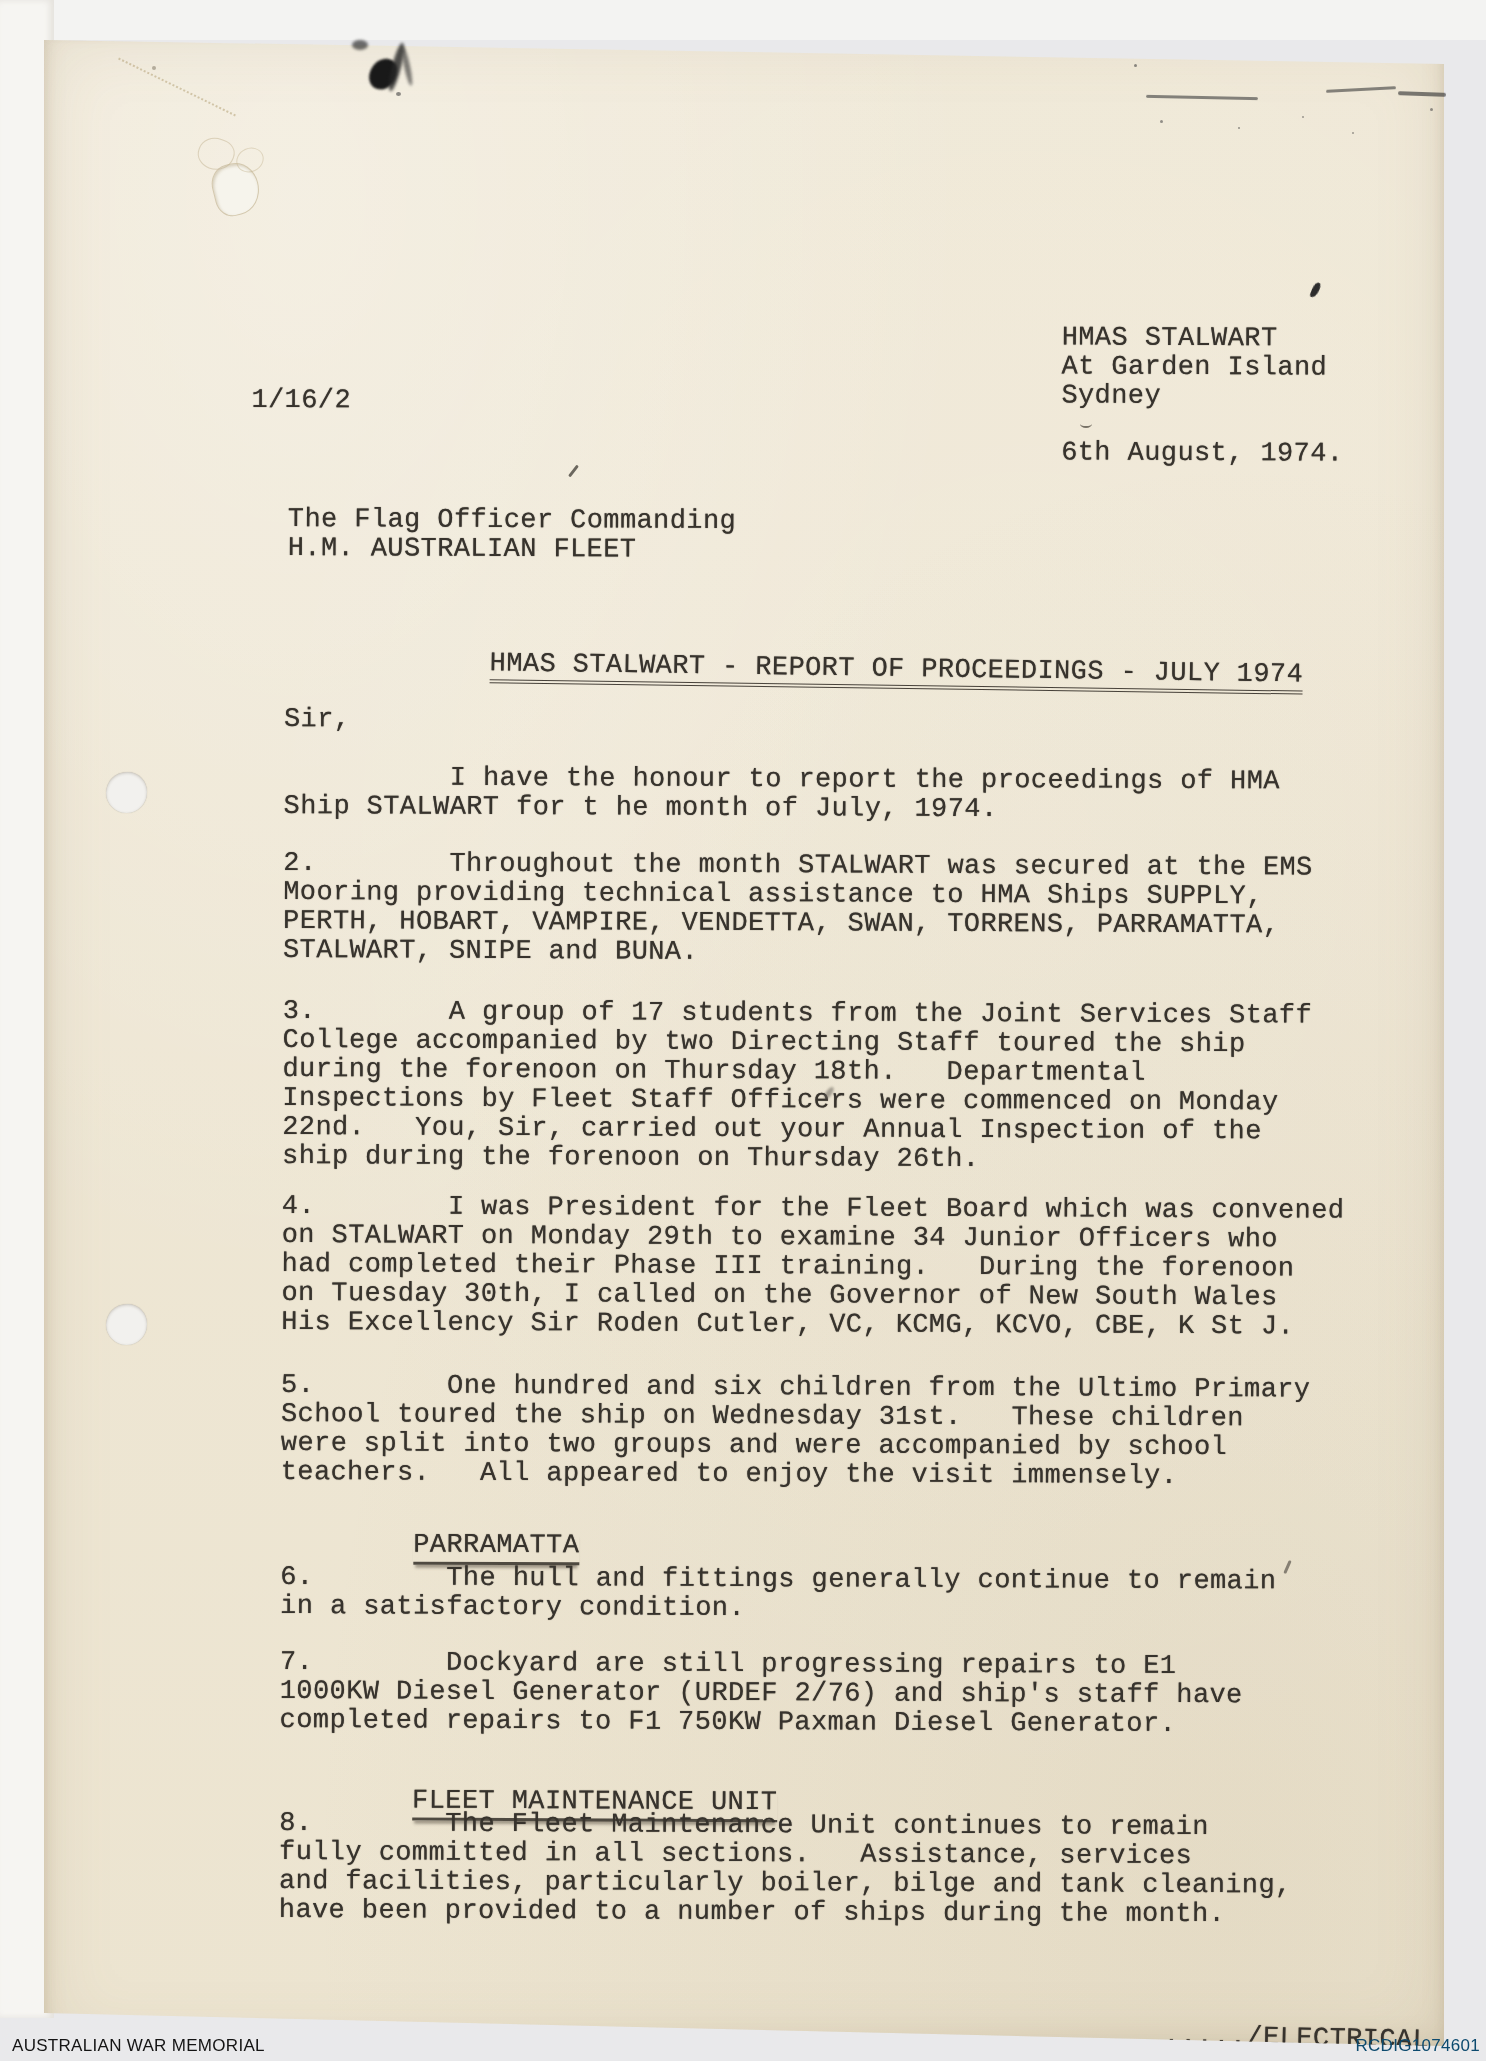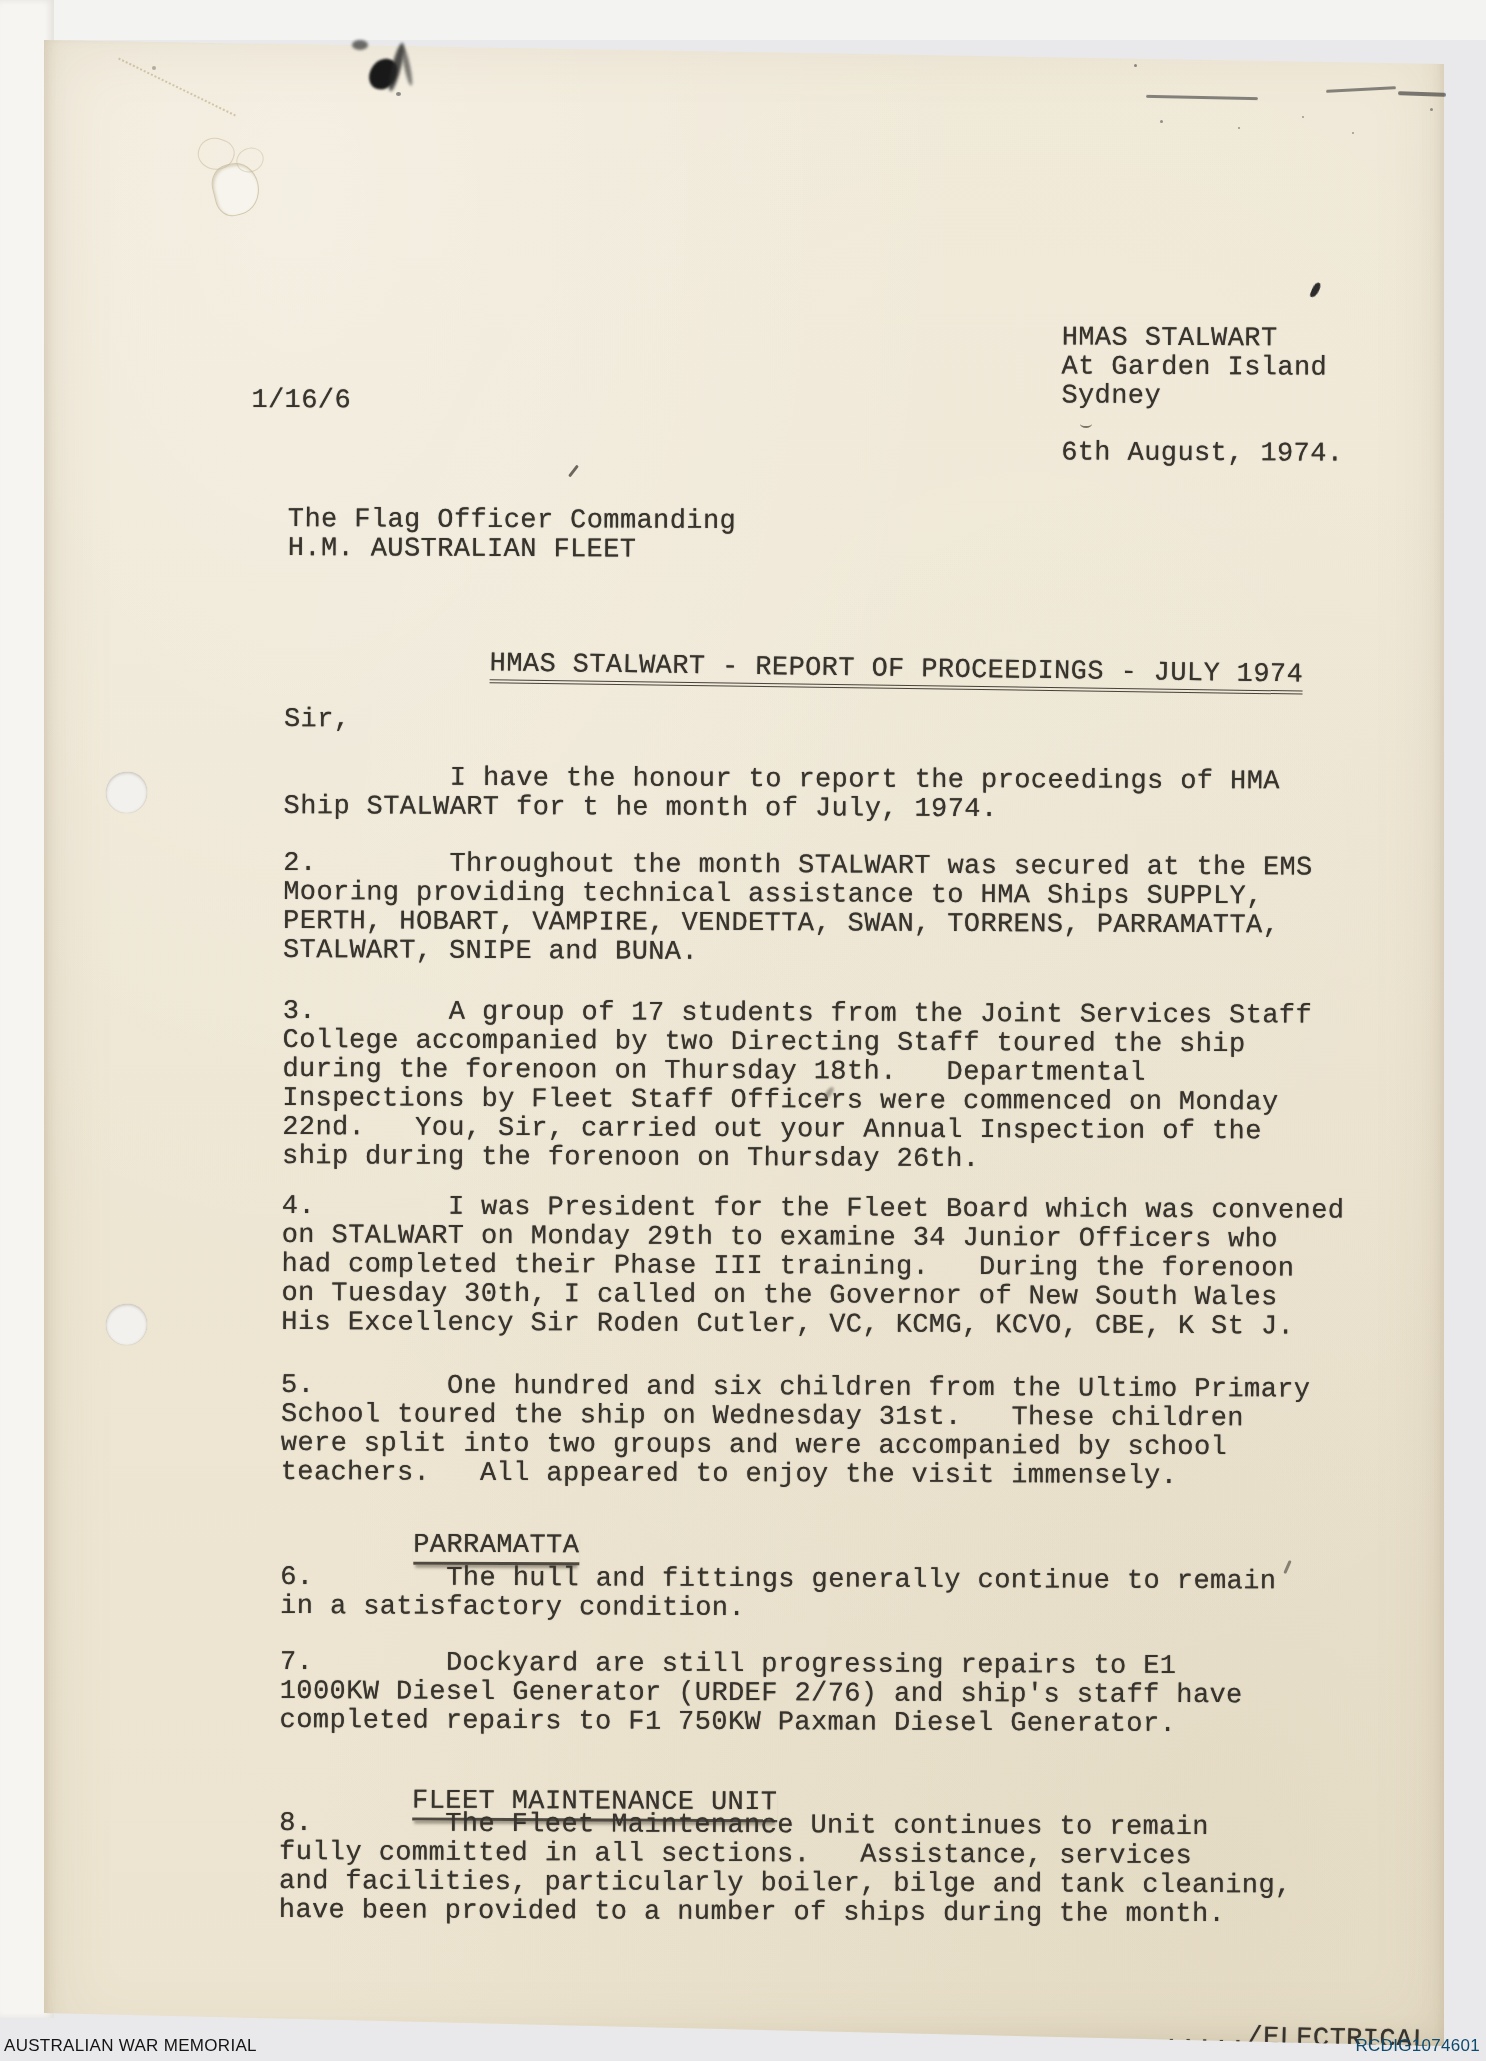--- a/index.html
+++ b/index.html
@@ -25,34 +25,34 @@
   .u{display:inline-block;border-bottom:4px double rgba(52,47,40,.9);padding-bottom:1px;}
   .u2{display:inline-block;border-bottom:3px solid rgba(52,47,40,.85);padding-bottom:2px;
         box-shadow:0 5px 3px -2px rgba(70,62,50,.45);}
   .tilt{transform:rotate(.55deg);transform-origin:0 0;}
   .tilt2{transform:rotate(.8deg);transform-origin:0 0;}
   .mark{position:absolute;}
   .mark div{position:absolute;}
   .hole{position:absolute;width:41px;height:41px;border-radius:52% 48% 50% 50%;background:#f2f1ee;
         box-shadow:inset 0 1px 3px rgba(90,80,60,.28), 0 0 1px rgba(120,110,90,.4);}
   .archive{position:absolute;font-family:"Liberation Sans",sans-serif;font-size:17px;
-        letter-spacing:.3px;color:#141414;white-space:pre;}
+        letter-spacing:.3px;color:#141414;white-space:pre;margin-left:8px;}
 </style>
 </head>
 <body>
 
 <div class="page">
 
   <div class="backing-top"></div>
   <div class="backing-left"></div>
 
   <div class="paper">
     <div class="content">
 
-      <div class="type" style="left:209px;top:349px">1/16/6</div>
+      <div class="type" style="left:209px;top:349px">1/16/2</div>
 
       <div class="type" style="left:1019px;top:283px">HMAS STALWART
 At Garden Island
 Sydney</div>
 
       <div class="type" style="left:1019px;top:398px">6th August, 1974.</div>
 
       <div class="type" style="left:246px;top:468px">The Flag Officer Commanding
 H.M. AUSTRALIAN FLEET</div>
 

